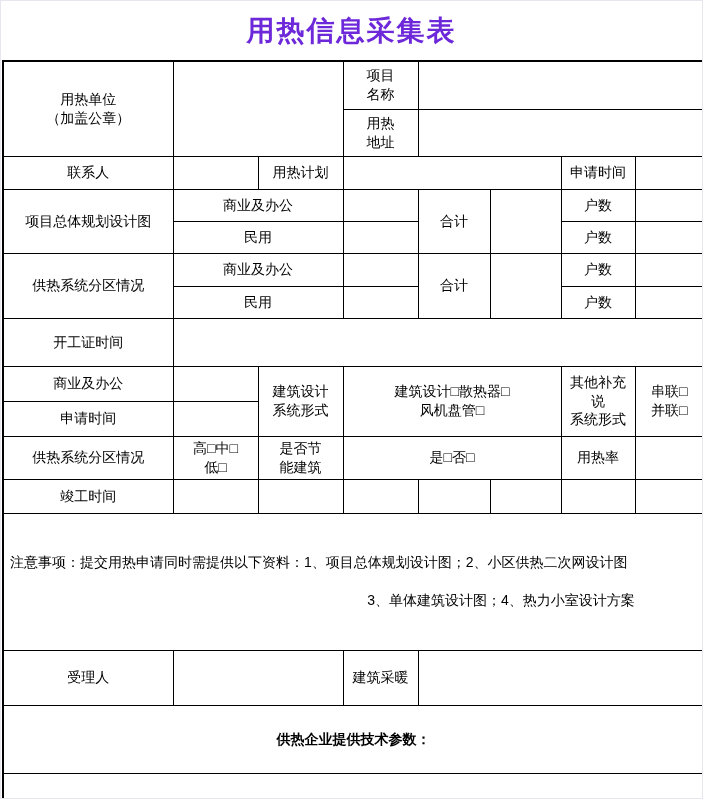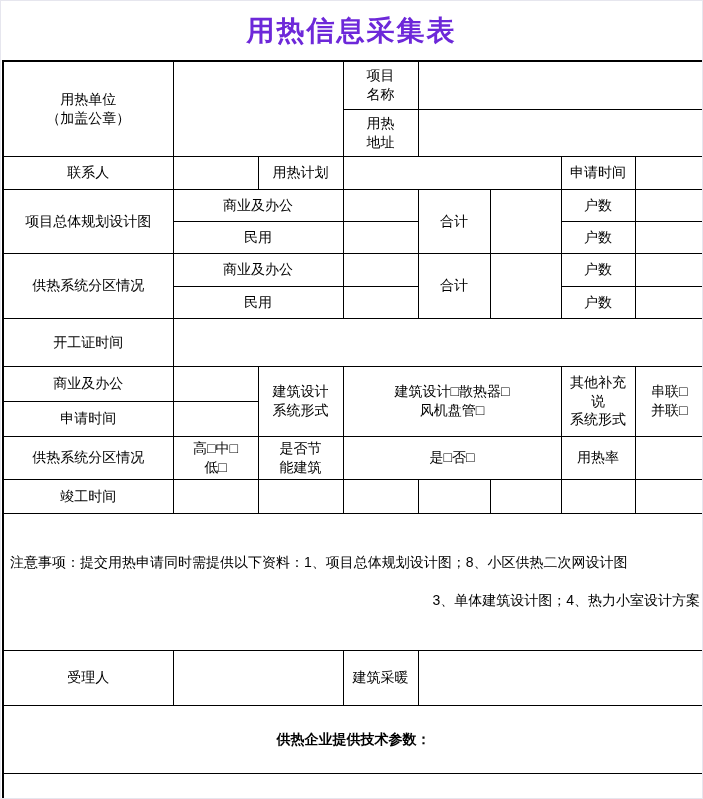--- a/index.html
+++ b/index.html
@@ -45,21 +45,21 @@
   }
   
   .h48{height:48px}.h47{height:47px}.h33{height:33px}.h32{height:32px}
   .h35{height:35px}.h43{height:43px}.h34{height:34px}.h53{height:53px}
   .h55{height:55px}.h68{height:68px}.h70{height:70px}
   td.left { text-align:left; }
   td.topleft { text-align:left; vertical-align:top; }
   td.bold { font-weight:bold; }
   .notice-wrap { width:100%; }
   .notice-l1 { text-align:left; padding-left:3px; }
-  .notice-l2 { text-align:right; padding-left:295px; }
+  .notice-l2 { text-align:center; padding-left:295px; }
 </style>
 </head>
 <body>
 
 <div class="page">
 
   <div class="title-band">
     <h1>用热信息采集表</h1>
   </div>
 
@@ -171,21 +171,21 @@
       <td></td>
       <td></td>
       <td></td>
       <td></td>
       <td></td>
     </tr>
 
     <tr class="h53">
       <td colspan="8" class="left">
         <div class="notice-wrap">
-          <div class="notice-l1">注意事项：提交用热申请同时需提供以下资料：1、项目总体规划设计图；8、小区供热二次网设计图</div>
+          <div class="notice-l1">注意事项：提交用热申请同时需提供以下资料：1、项目总体规划设计图；2、小区供热二次网设计图</div>
           <div class="notice-l2">3、单体建筑设计图；4、热力小室设计方案</div>
         </div>
       </td>
     </tr>
 
     <tr class="h55">
       <td>受理人</td>
       <td colspan="2"></td>
       <td>建筑采暖</td>
       <td colspan="4"></td>

